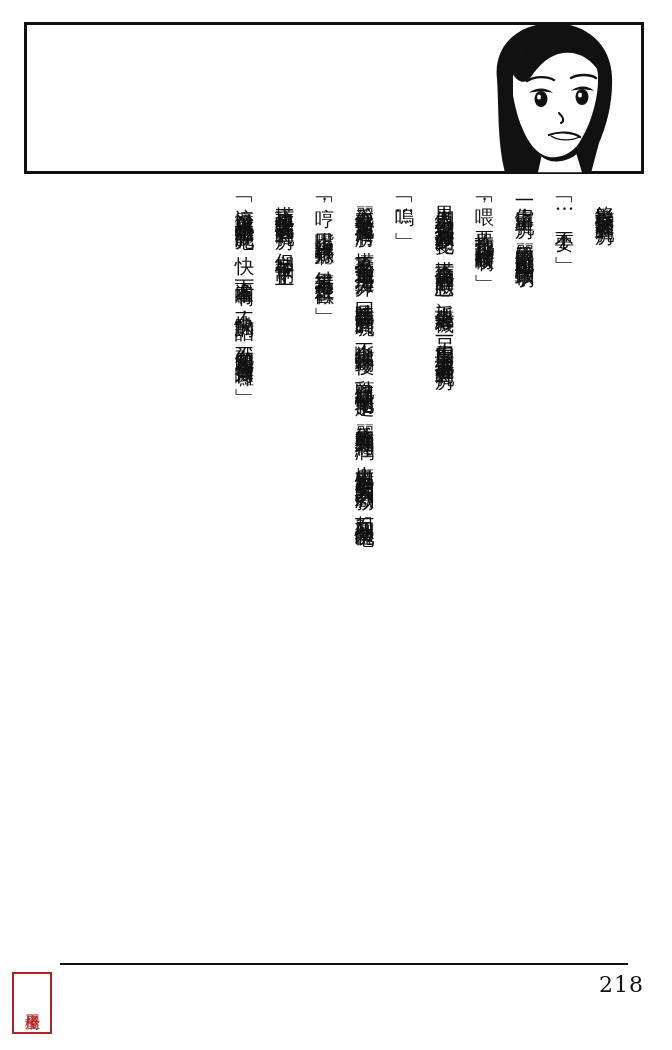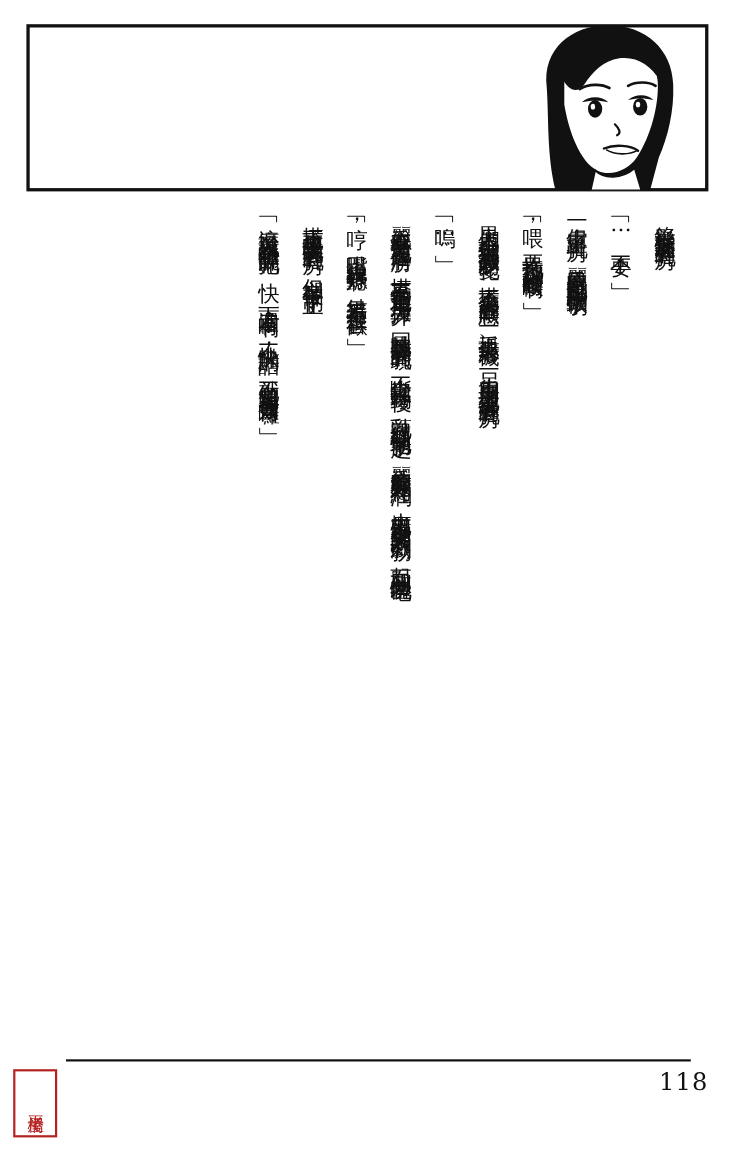--- a/index.html
+++ b/index.html
@@ -155,16 +155,16 @@
 「喂，要拖拖拉拉到什麼時候啊！」</div>
     <div class="col">男人們馬上發現到麗香微妙的變化。塔克不管麗香的厭惡，一手抓著錄影機、另一隻手則用力地揉著麗香的乳房。</div>
     <div class="col">「嗚…」</div>
     <div class="col">麗香似乎痛楚地聳起肩膀。塔克毫不在意地更加用力揉弄，同時挑弄麗香的乳頭。不斷捏揉轉動後，乳頭已經硬硬地勃起了。麗香的臉頰更為紅潤。大概是因為受到男人的刺激勃　起而感到羞愧吧。</div>
     <div class="col">「哼，嘴巴上說得很好聽，結果還不是很喜歡。」
 塔克正想要吸吮麗香的乳房，但卻被弓子制止了。</div>
     <div class="col">「這麼說就讓小姐全部脫光吧。快、下面還有啊？不快點的話，就不知道明日香會如何囉？」</div>
   </div>
 
   <div class="footer-rule"></div>
-  <div class="page-number">118</div>
+  <div class="page-number">218</div>
   <div class="stamp">平橋屋</div>
 
 </div>
 
 </body></html>

